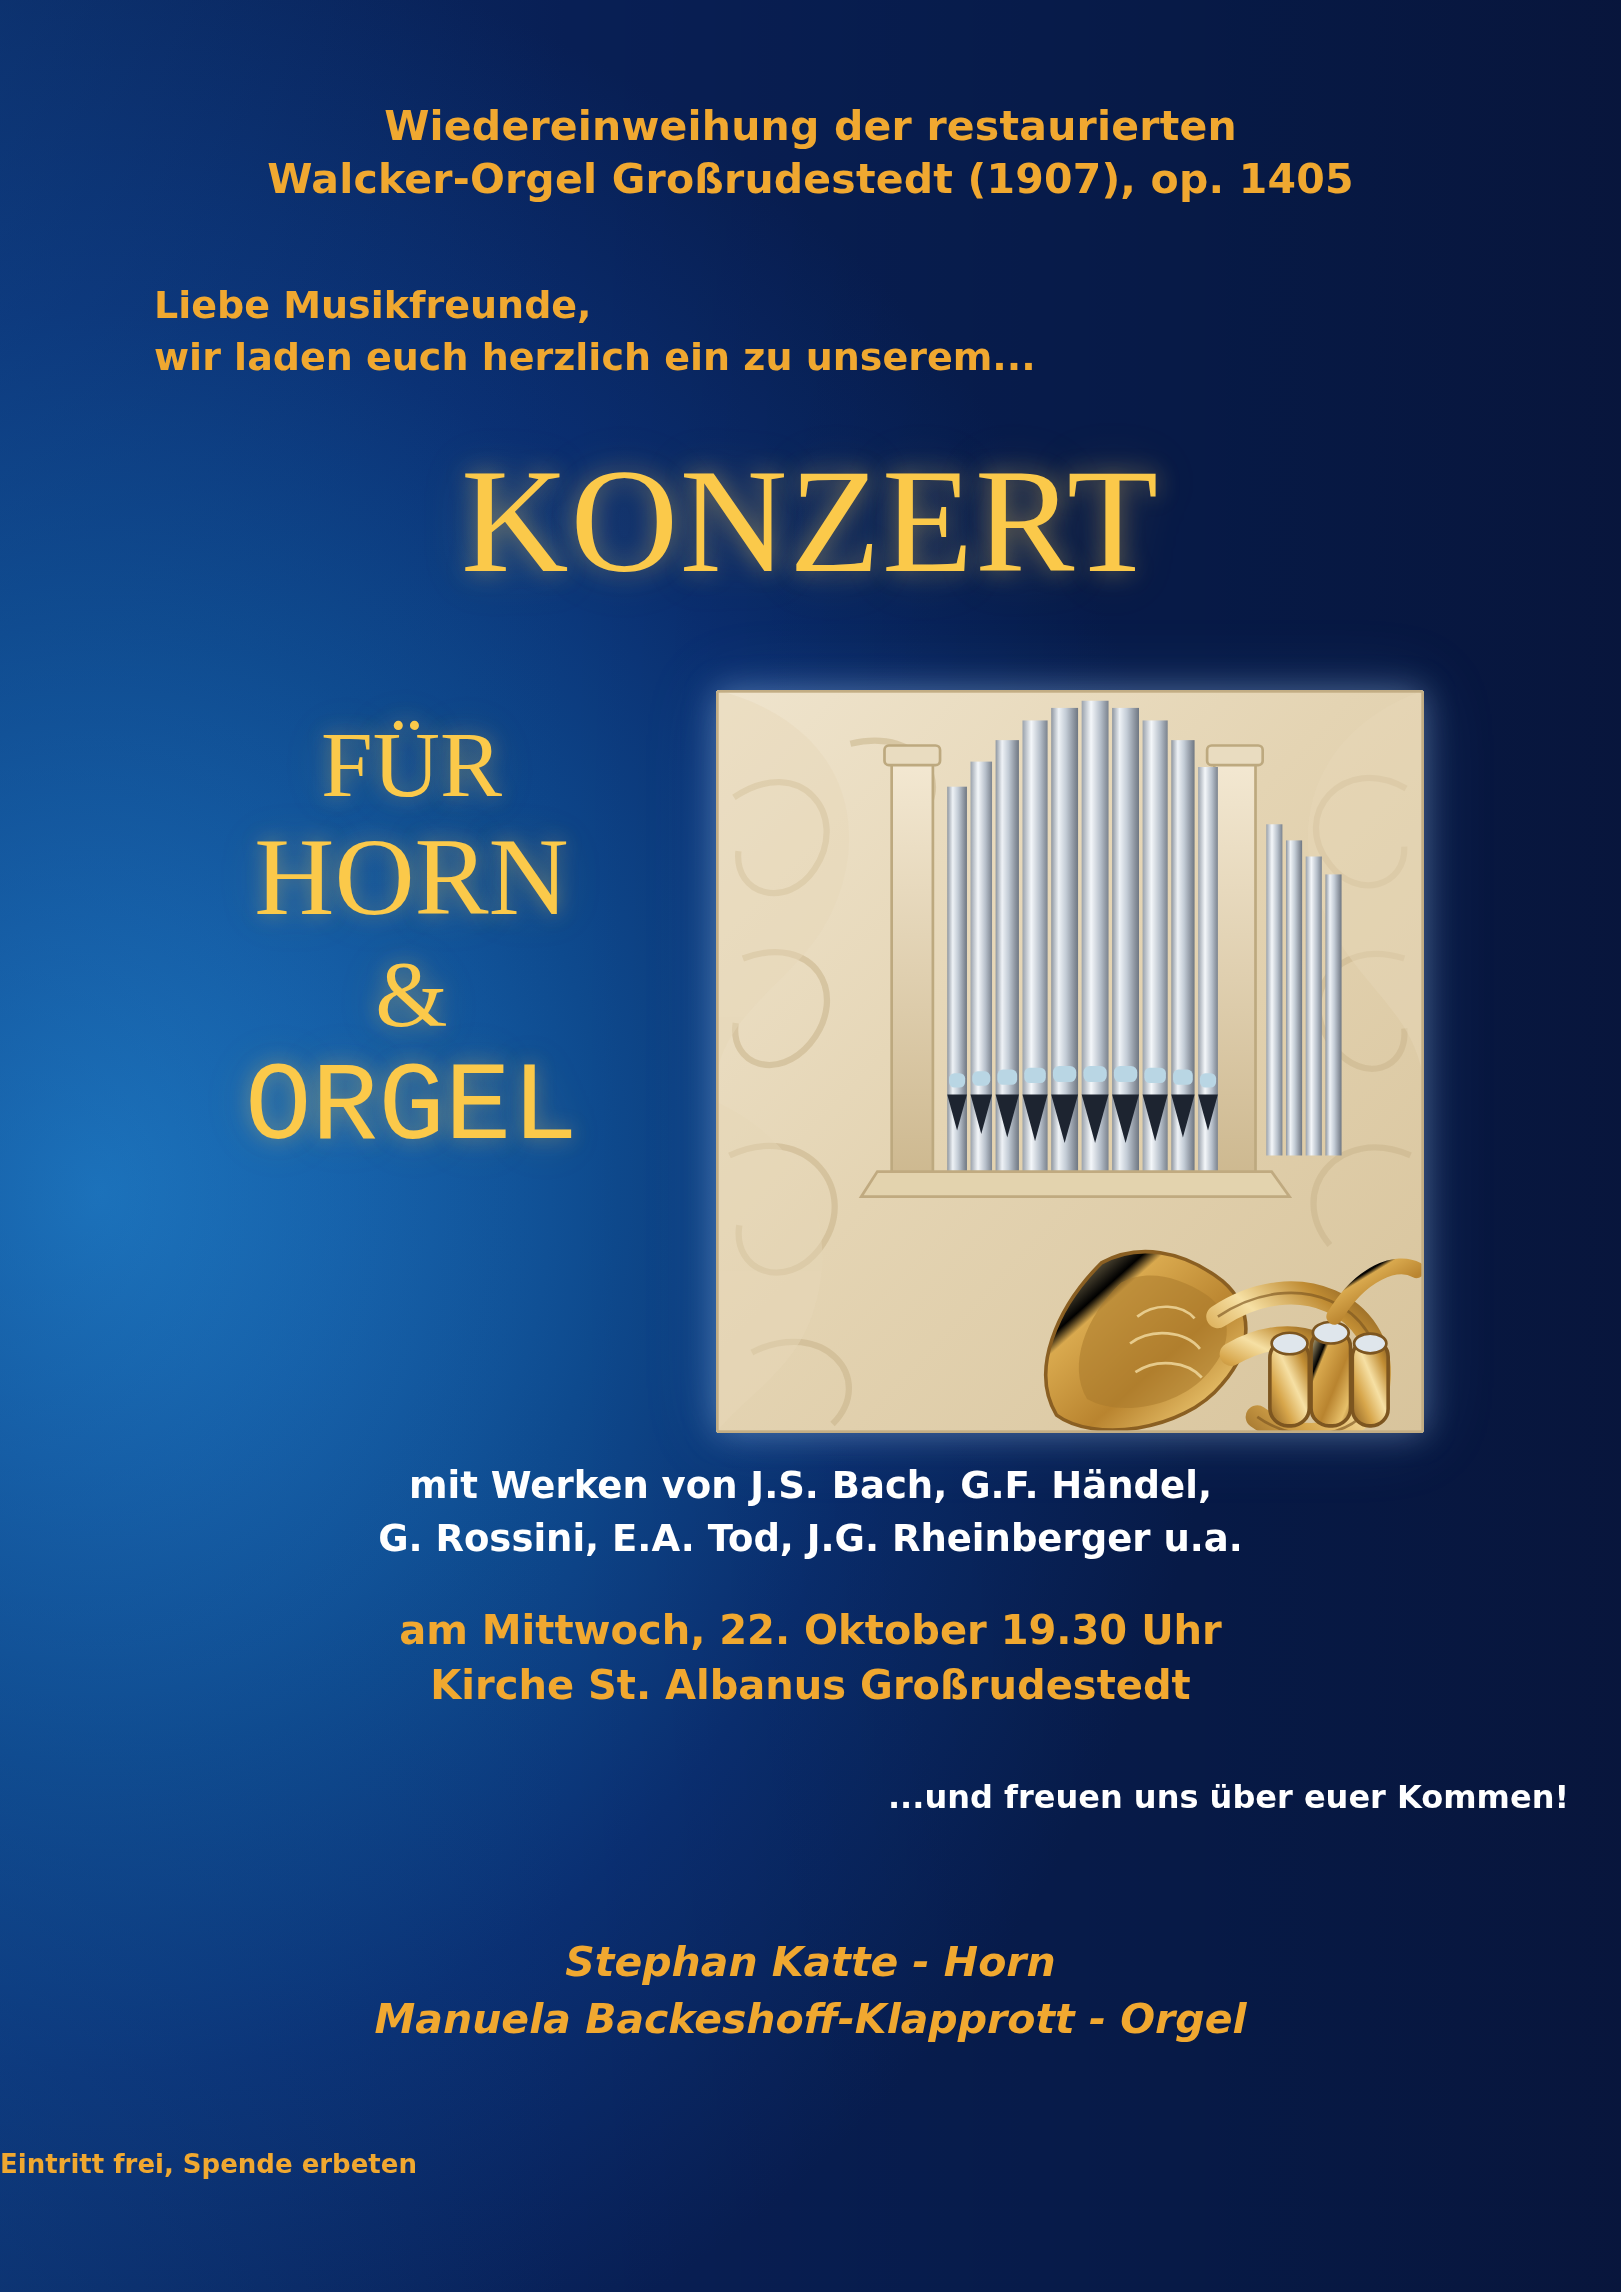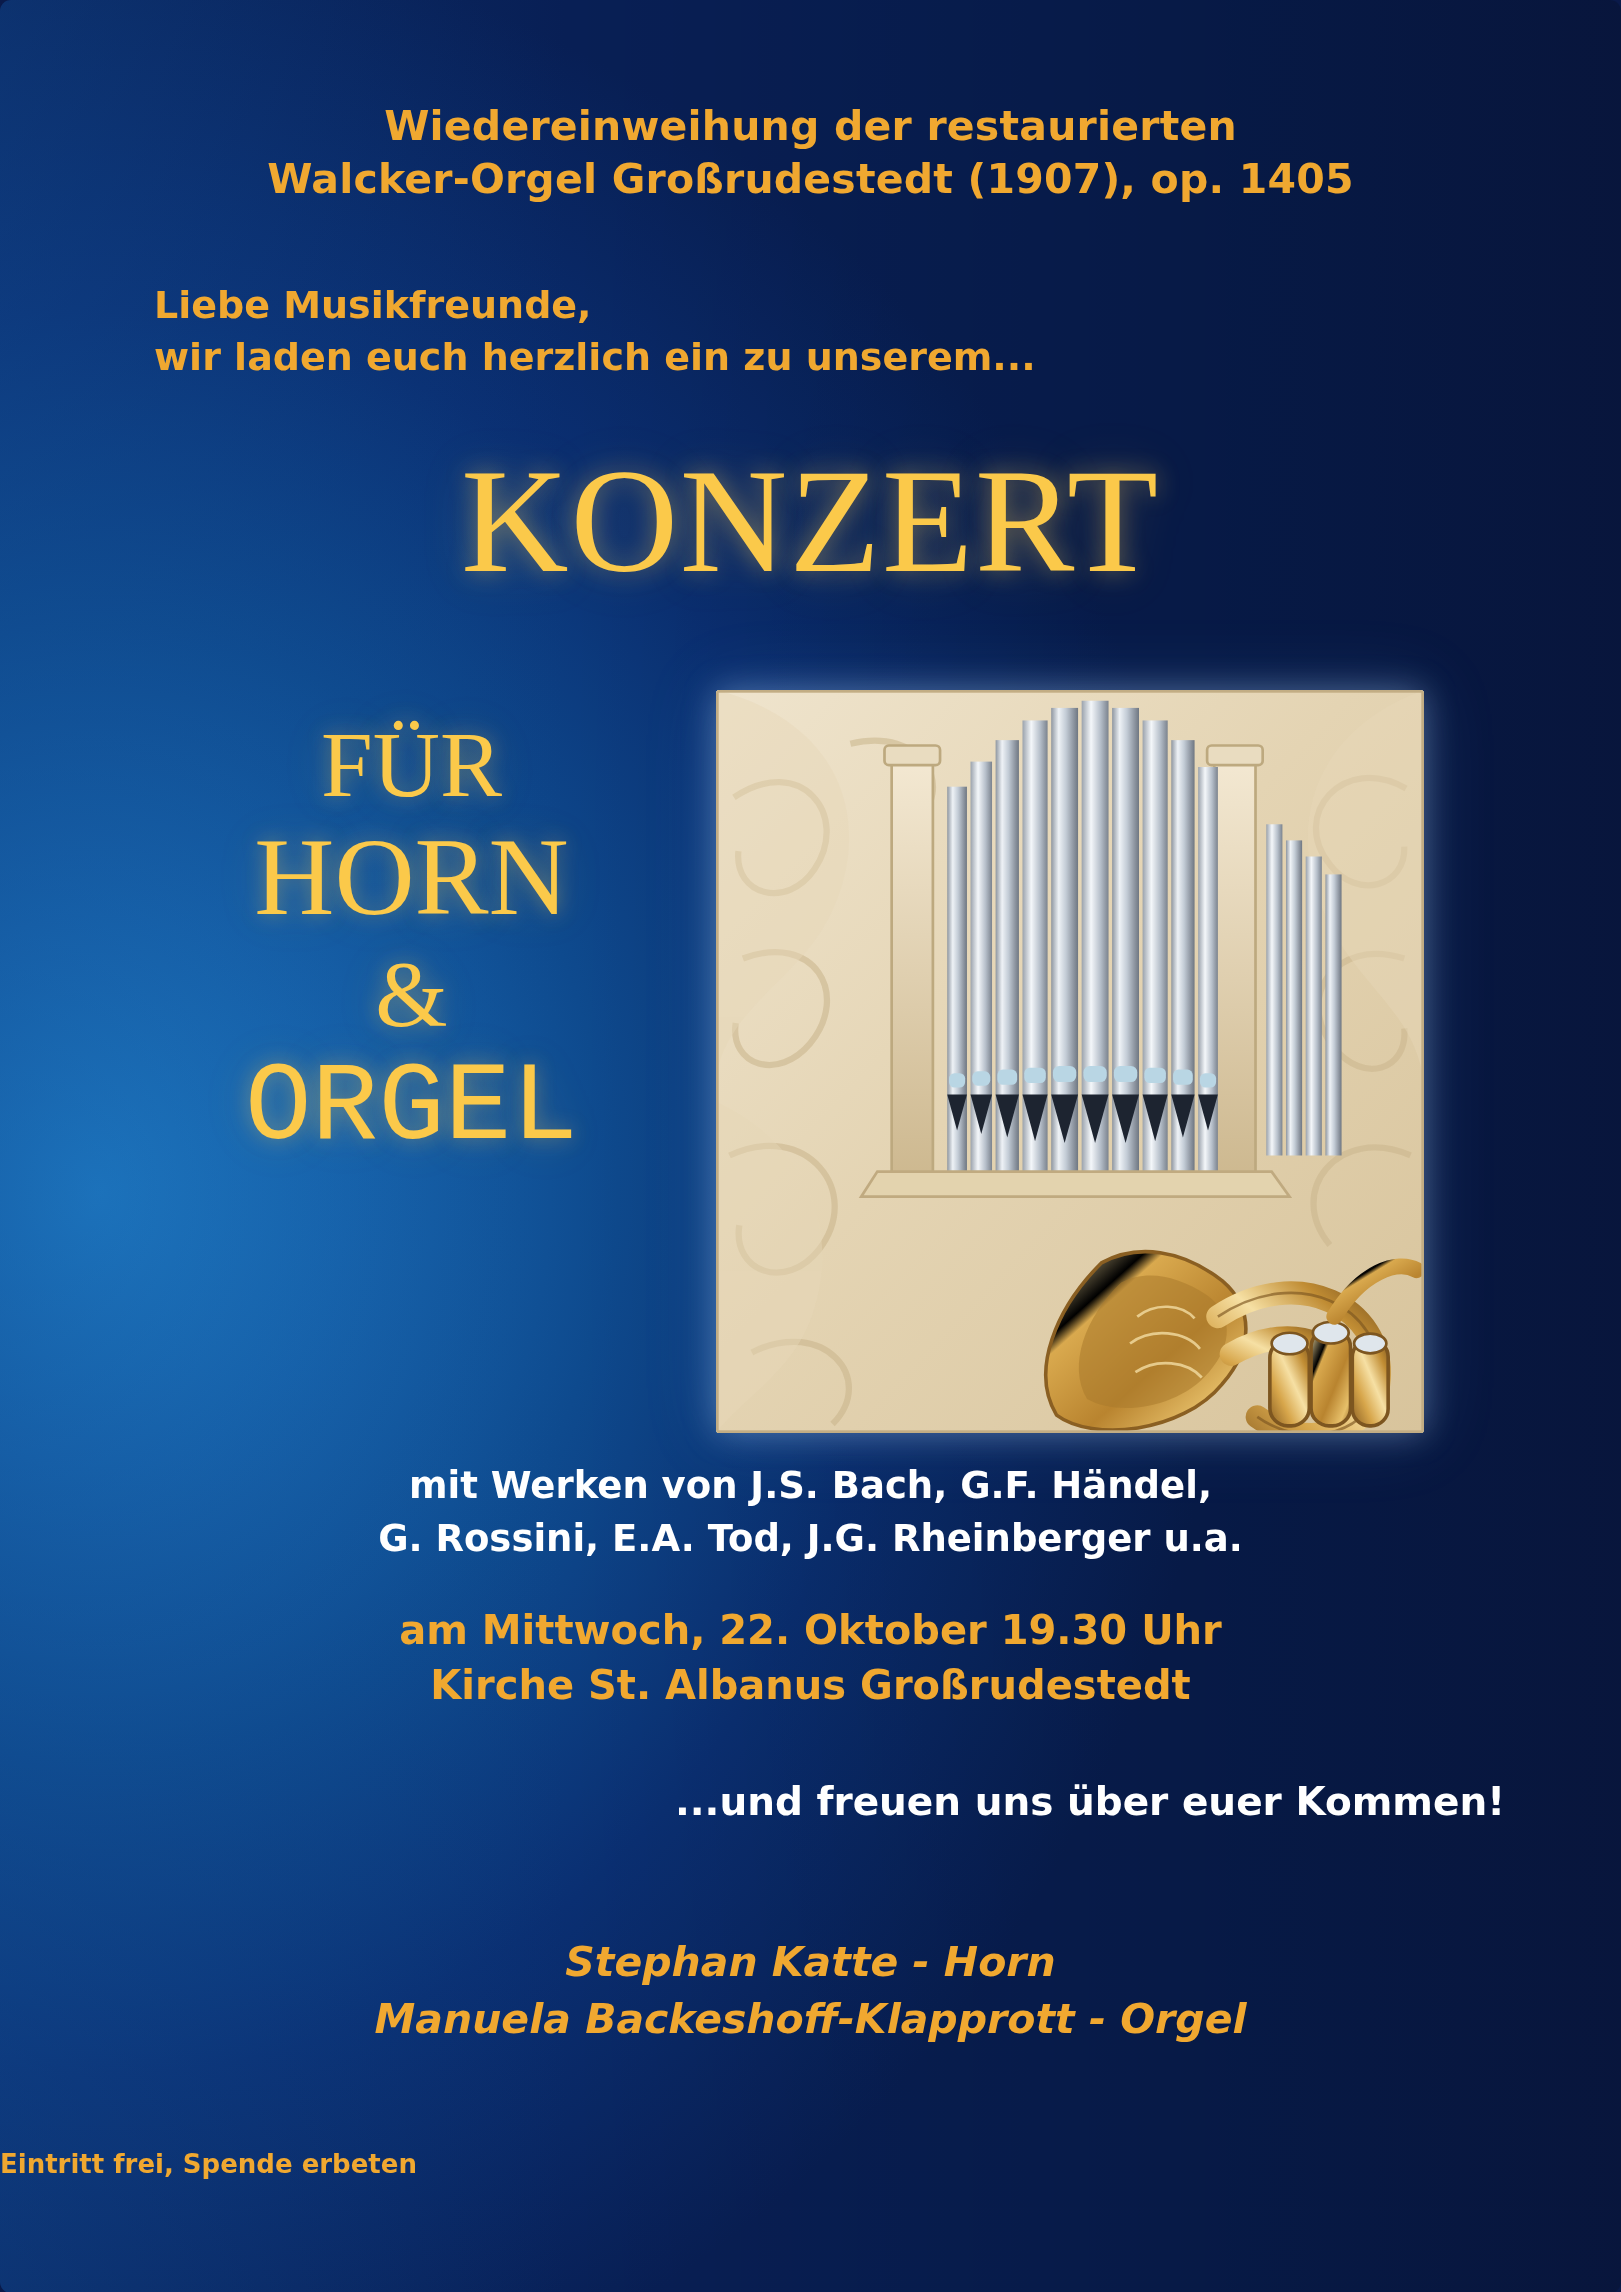--- a/index.html
+++ b/index.html
@@ -9,21 +9,20 @@
   }
   .poster {
     position: relative;
     width: 1621px;
     height: 2293px;
     overflow: hidden;
     font-family: "DejaVu Sans", sans-serif;
     background:
       radial-gradient(ellipse 70% 55% at 6% 52%, #1f7fc9 0%, #1765ae 22%, #0e4a8e 45%, #0a2f72 70%, #081f55 100%),
       linear-gradient(115deg, #1a6fb8 0%, #124f96 18%, #0b3478 38%, #0a2460 55%, #0d1f52 72%, #111a3f 88%, #151a38 100%);
-    border-radius: 11px;
   }
   .poster::after {
     content: "";
     position: absolute;
     inset: 0;
     background:
       linear-gradient(90deg, rgba(20,80,150,0.35) 0%, rgba(0,0,0,0) 35%, rgba(0,0,0,0.18) 75%, rgba(8,10,30,0.45) 100%);
     pointer-events: none;
   }
   .content {
@@ -126,25 +125,25 @@
     font-size: 40px;
     line-height: 1.38;
     color: #f0a830;
   }
 
   .closing {
     position: absolute;
     top: 1775px;
     left: 0;
     width: 100%;
-    padding-right: 116px;
+    padding-right: 52px;
     box-sizing: border-box;
     text-align: right;
     font-weight: bold;
-    font-size: 39px;
+    font-size: 32px;
     line-height: 1.40;
     color: #ffffff;
   }
 
   .performers {
     position: absolute;
     top: 1934px;
     left: 0;
     width: 100%;
     text-align: center;

